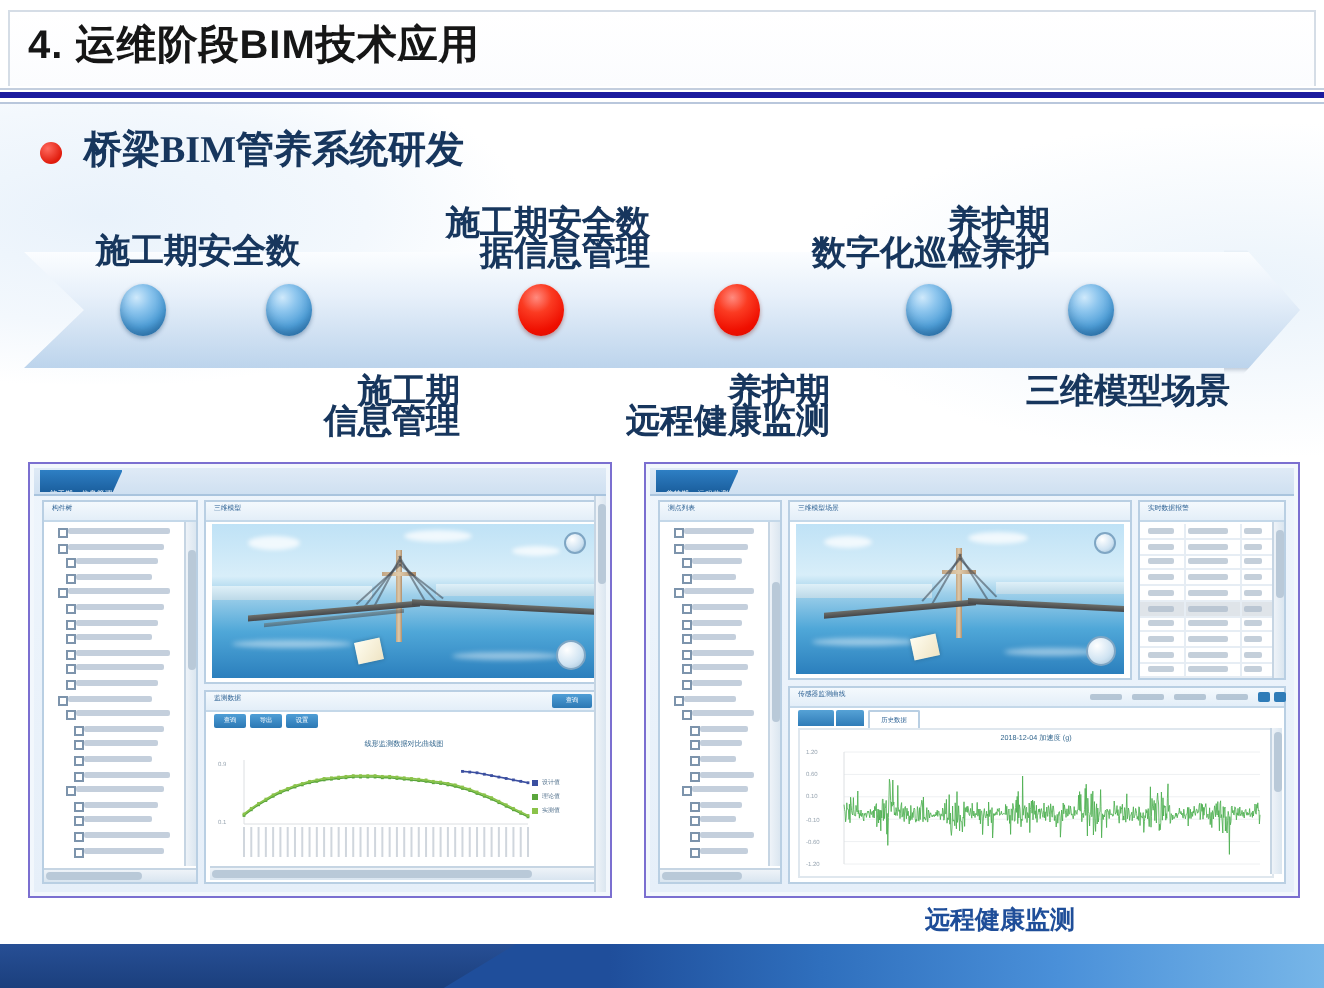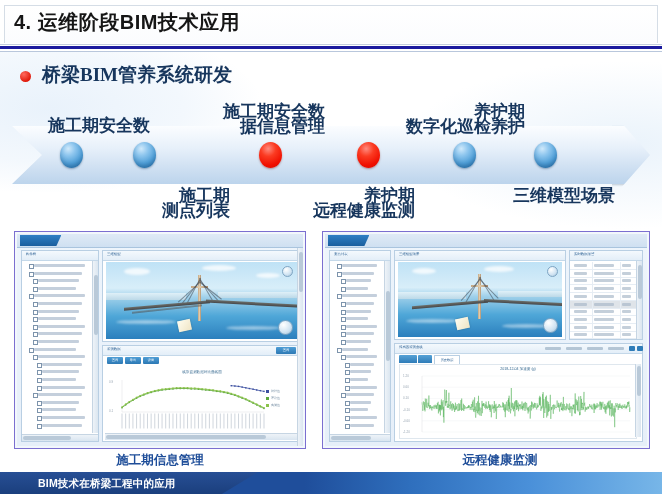--- a/index.html
+++ b/index.html
@@ -154,21 +154,21 @@
       <div class="dot blue" style="left: 453px;"></div>
       <div class="dot blue" style="left: 534px;"></div>
     </div>
   <div id="timeline-labels">
       <div class="lbl" style="left: 30px; top: 118px; width: 120px;">施工期安全数</div>
       <div class="lbl" style="left: 215px; top: 104px; width: 110px;">施工期安全数
 据信息管理</div>
       <div class="lbl" style="left: 395px; top: 104px; width: 130px;">养护期
 数字化巡检养护</div>
       <div class="lbl" style="left: 130px; top: 188px; width: 100px;">施工期
-测点列表</div>
+信息管理</div>
       <div class="lbl" style="left: 305px; top: 188px; width: 110px;">养护期
 远程健康监测</div>
       <div class="lbl" style="left: 495px; top: 188px; width: 120px;">三维模型场景</div>
     </div>
 
   <div class="shot left">
     <div class="shot-inner">
 
       <div class="app-tabbar">
         <div class="app-tab">
@@ -646,20 +646,18 @@
               <div class="ylab" style="left: 3px; top: 65px;">-1.20</div>
             </div>
         </div>
         <div class="scroll-v" style="right:1px;top:20px;bottom:4px;">
           <div class="thumb-v" style="top:2px;height:30px;"></div>
         </div>
       </div>
     </div>
   </div>
 
-  <div class="caption" style="left:60px;width:200px;">施工期信息管理</div>
   <div class="caption" style="left:400px;width:200px;">远程健康监测</div>
 
   <div class="footer"></div>
   <div class="footer-dark"></div>
-  <div class="footer-txt">BIM技术在桥梁工程中的应用</div>
 
 </div>
 
 </body></html>

